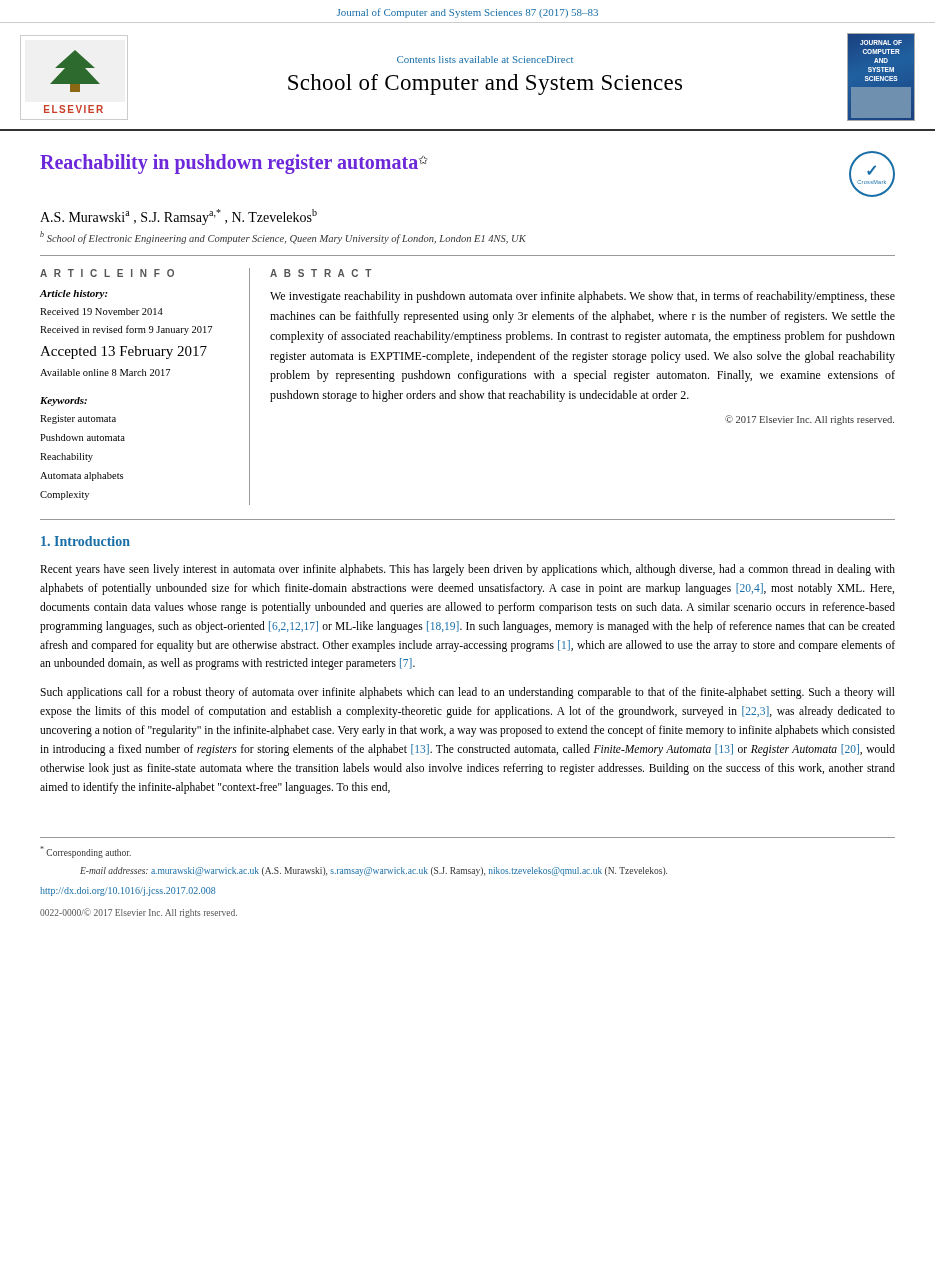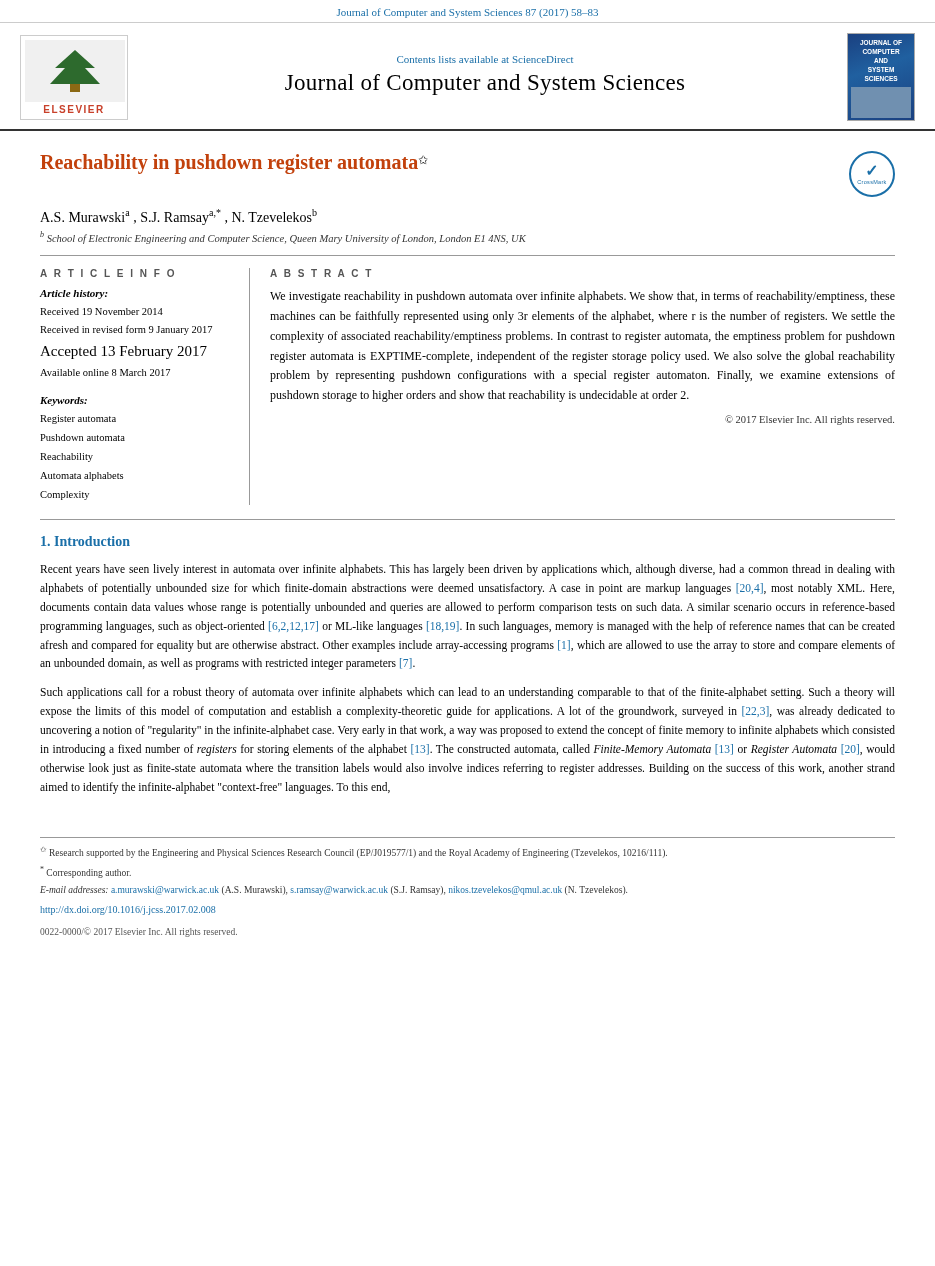--- a/index.html
+++ b/index.html
@@ -71,21 +71,21 @@
     .article-title-row {
       display: flex;
       align-items: flex-start;
       justify-content: space-between;
       margin-bottom: 10px;
     }
 
     .article-title {
       font-size: 20px;
       font-weight: bold;
-      color: #c2410c;
+      color: #6d28d9;
       flex: 1;
     }
 
     .crossmark-circle {
       width: 46px;
       height: 46px;
       border-radius: 50%;
       border: 2px solid #1a6fa8;
       display: flex;
       flex-direction: column;
@@ -266,21 +266,21 @@
       </div>
       <div style="text-align:center; font-size:10px; font-weight:bold; color:#c8402a; letter-spacing:1.5px; font-family:Arial,sans-serif; margin-top:2px;">ELSEVIER</div>
     </div>
   </div>
 
   <div class="center-block" style="flex:1; ">
     <div class="contents-line" style="font-size:11px; color:#555; margin-bottom:5px;">
       <span>Contents lists available at</span>
       <span style="color:#1a6fa8;">ScienceDirect</span>
     </div>
-    <div class="journal-title" style="font-size:23px; font-weight:normal; letter-spacing:0.3px; color:#000; margin-bottom:5px;">Journal of Computer and System Sciences</div>
+    <div class="journal-title" style="font-size:23px; font-weight:normal; letter-spacing:0.3px; color:#000; margin-bottom:5px;">School of Computer and System Sciences</div>
   </div>
 
   <div class="right-logo" style="width:80px; display:flex; justify-content:flex-end;">
     <div style="border:1px solid #aaa; width:68px; height:88px; background:linear-gradient(160deg, #1a4080 0%, #2060a0 40%, #1a4080 100%); display:flex; flex-direction:column; align-items:center; justify-content:flex-start; padding:4px 2px 2px;">
       <div style="color:#fff; font-size:6.5px; font-weight:bold; text-align:center; font-family:Arial,sans-serif; line-height:1.4;">JOURNAL OF<br>COMPUTER<br>AND<br>SYSTEM<br>SCIENCES</div>
       <div style="width:60px; height:40px; background:#7090b0; margin-top:4px;"></div>
     </div>
   </div>
 </div>
 
@@ -348,27 +348,24 @@
 
     <div class="body-text">
       Such applications call for a robust theory of automata over infinite alphabets which can lead to an understanding comparable to that of the finite-alphabet setting. Such a theory will expose the limits of this model of computation and establish a complexity-theoretic guide for applications. A lot of the groundwork, surveyed in <span class="cite">[22,3]</span>, was already dedicated to uncovering a notion of "regularity" in the infinite-alphabet case. Very early in that work, a way was proposed to extend the concept of finite memory to infinite alphabets which consisted in introducing a fixed number of <em>registers</em> for storing elements of the alphabet <span class="cite">[13]</span>. The constructed automata, called <em>Finite-Memory Automata</em> <span class="cite">[13]</span> or <em>Register Automata</em> <span class="cite">[20]</span>, would otherwise look just as finite-state automata where the transition labels would also involve indices referring to register addresses. Building on the success of this work, another strand aimed to identify the infinite-alphabet "context-free" languages. To this end,
     </div>
   </div>
 
 </div>
 
 <div style="padding: 0 40px 20px;">
   <hr class="footnote-divider">
-  <div class="footnote-text">
-    <sup>✩</sup> <span>Research supported by the Engineering and Physical Sciences Research Council (EP/J019577/1) and the Royal Academy of Engineering (Tzevelekos, 10216/111).</span>
-  </div>
   <div class="footnote-text" style="margin-top:2px;">
     <sup>*</sup> <span>Corresponding author.</span>
   </div>
-  <div class="footnote-text" style="margin-top:2px;">
+  <div class="footnote-text" style="margin-top:2px;margin-left:40px;">
     <em><span>E-mail addresses:</span></em>
     <span class="email" style="color:#1a6fa8;">a.murawski@warwick.ac.uk</span> (A.S. Murawski),
     <span class="email" style="color:#1a6fa8;">s.ramsay@warwick.ac.uk</span> (S.J. Ramsay),
     <span class="email" style="color:#1a6fa8;">nikos.tzevelekos@qmul.ac.uk</span> (N. Tzevelekos).
   </div>
   <div class="doi-line">
     <span>http://dx.doi.org/10.1016/j.jcss.2017.02.008</span>
   </div>
   <div class="issn-line">0022-0000/© 2017 Elsevier Inc. All rights reserved.</div>
 </div>

